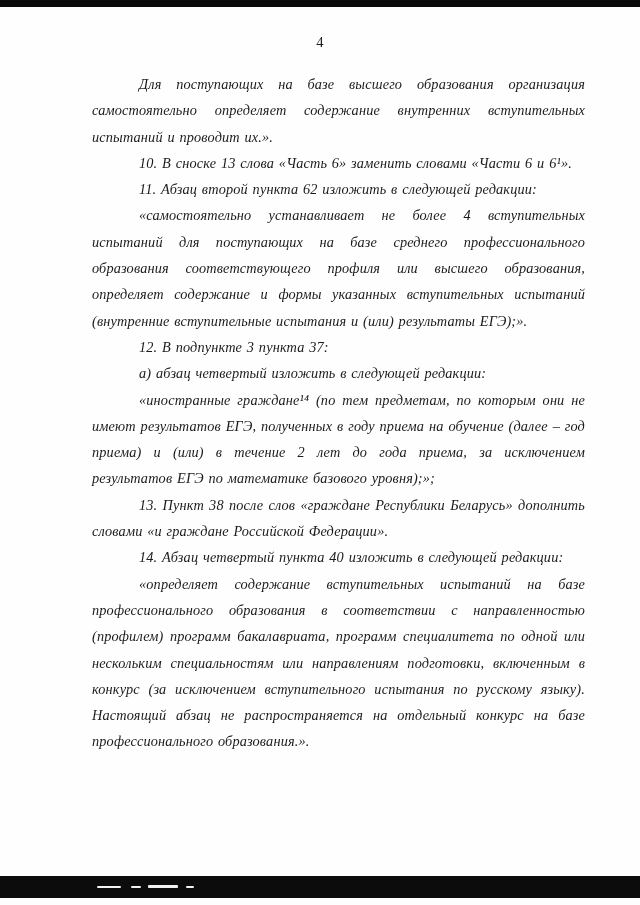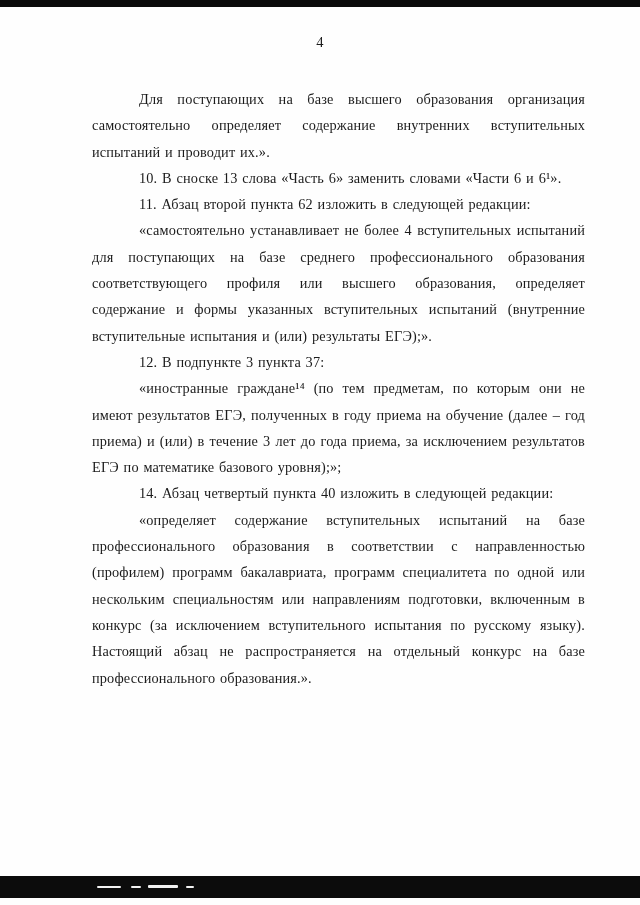--- a/index.html
+++ b/index.html
@@ -28,23 +28,24 @@
     position: absolute;
     top: 34px;
     left: 0;
     width: 640px;
     text-align: center;
     font-size: 14.5px;
     letter-spacing: 0.3px;
   }
   .content {
     position: absolute;
-    top: 86px;
+    top: 71px;
     left: 92px;
     width: 493px;
+    font-style: italic;
   }
   .para {
     margin: 0;
     text-indent: 47px;
     text-align: justify;
     font-size: 14.3px;
     line-height: 26.3px;
     letter-spacing: 0.15px;
     word-spacing: 1px;
   }
@@ -74,21 +75,23 @@
   <div class="edge-top"></div>
 
   <div class="page-number">4</div>
 
   <div class="content">
     <p class="para">Для поступающих на базе высшего образования организация самостоятельно определяет содержание внутренних вступительных испытаний и проводит их.».</p>
     <p class="para">10. В сноске 13 слова «Часть 6» заменить словами «Части 6 и 6¹».</p>
     <p class="para">11. Абзац второй пункта 62 изложить в следующей редакции:</p>
     <p class="para">«самостоятельно устанавливает не более 4 вступительных испытаний для поступающих на базе среднего профессионального образования соответствующего профиля или высшего образования, определяет содержание и формы указанных вступительных испытаний (внутренние вступительные испытания и (или) результаты ЕГЭ);».</p>
     <p class="para">12. В подпункте 3 пункта 37:</p>
-    <p class="para">«иностранные граждане¹⁴ (по тем предметам, по которым они не имеют результатов ЕГЭ, полученных в году приема на обучение (далее – год приема) и (или) в течение 3 лет до года приема, за исключением результатов ЕГЭ по математике базового уровня);»;</p>
+    <p class="para">а) абзац четвертый изложить в следующей редакции:</p>
+    <p class="para">«иностранные граждане¹⁴ (по тем предметам, по которым они не имеют результатов ЕГЭ, полученных в году приема на обучение (далее – год приема) и (или) в течение 2 лет до года приема, за исключением результатов ЕГЭ по математике базового уровня);»;</p>
+    <p class="para">13. Пункт 38 после слов «граждане Республики Беларусь» дополнить словами «и граждане Российской Федерации».</p>
     <p class="para">14. Абзац четвертый пункта 40 изложить в следующей редакции:</p>
     <p class="para">«определяет содержание вступительных испытаний на базе профессионального образования в соответствии с направленностью (профилем) программ бакалавриата, программ специалитета по одной или нескольким специальностям или направлениям подготовки, включенным в конкурс (за исключением вступительного испытания по русскому языку). Настоящий абзац не распространяется на отдельный конкурс на базе профессионального образования.».</p>
   </div>
 
   <div class="edge-bottom">
     <span class="dash d1"></span>
     <span class="dash d2"></span>
     <span class="dash d3"></span>
     <span class="dash d4"></span>
   </div>

